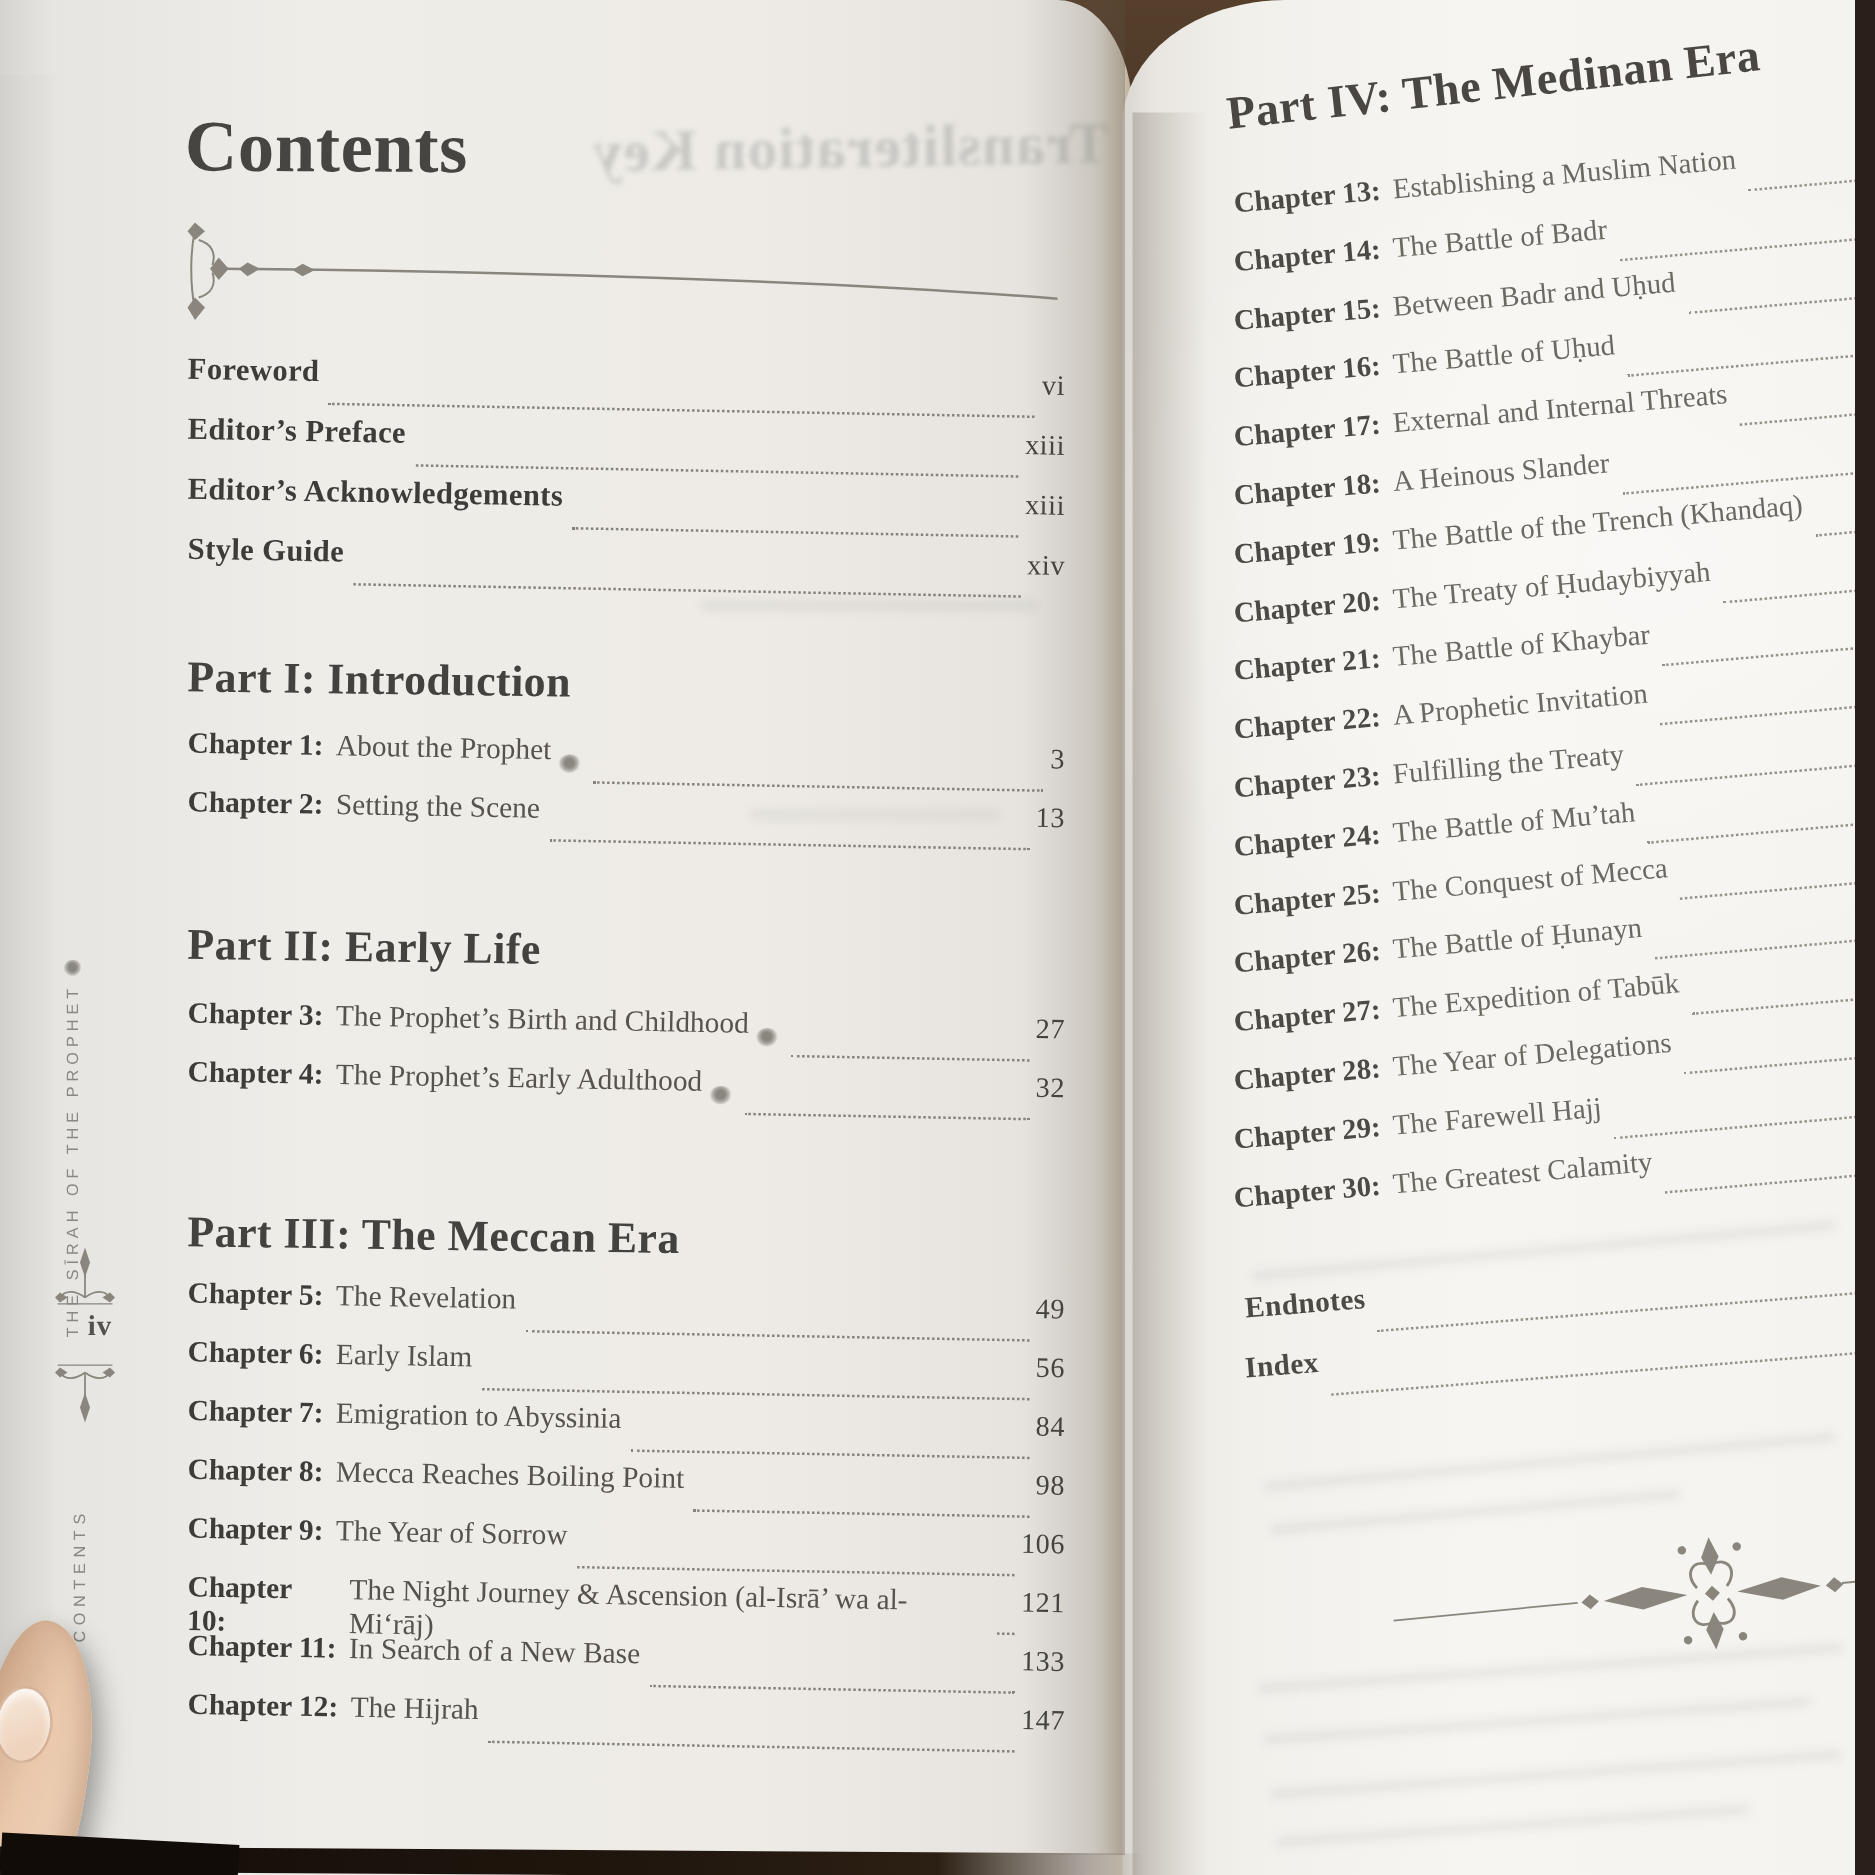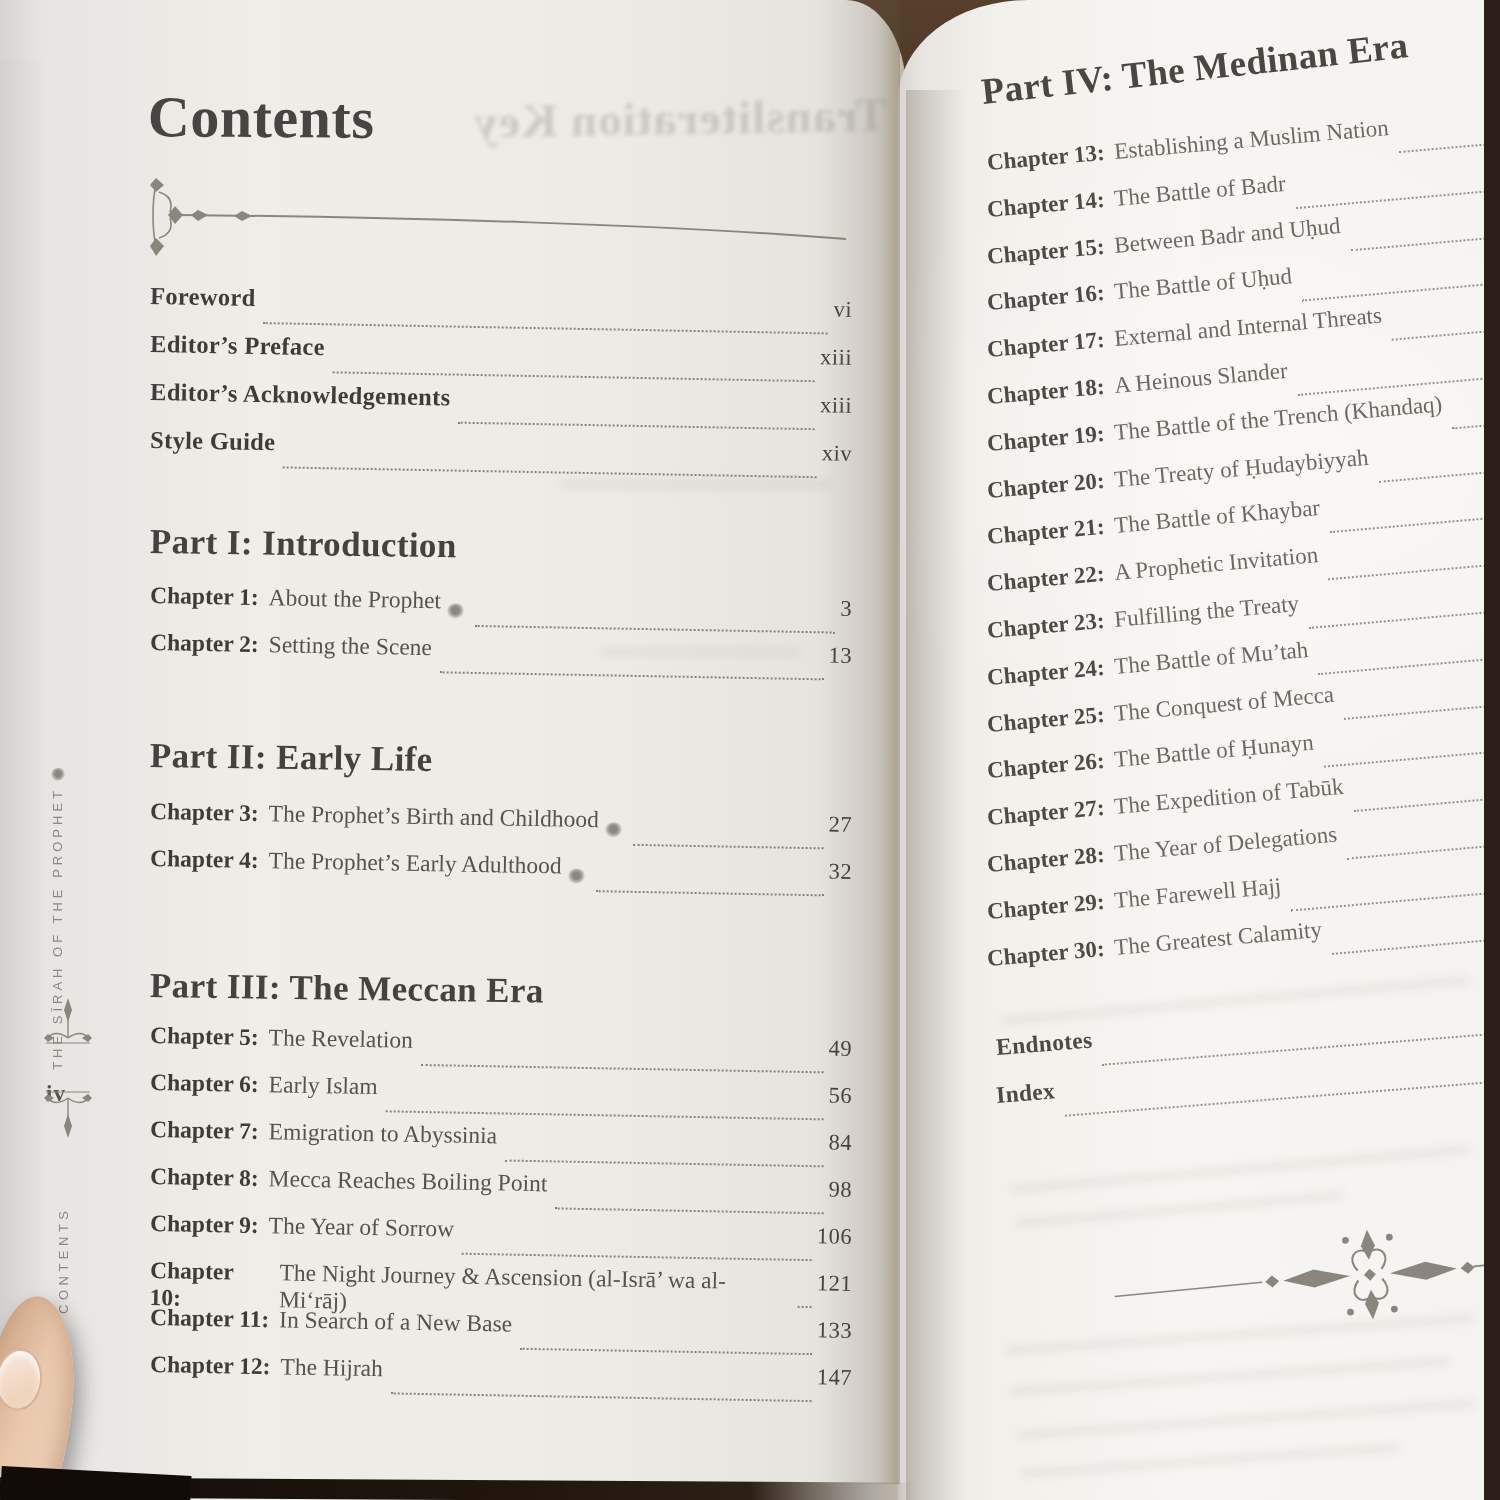--- a/index.html
+++ b/index.html
@@ -65,21 +65,21 @@
   .rp-back{left:997px;top:1034px;width:562px;}
   .rp-back .row{height:48px;font-size:23.5px;transform:rotate(-4.5deg);transform-origin:left center;}
   .rp-back .fm-lbl{color:#4d4a45;}
   .rp-back .leader{border-bottom:2.3px dotted #96928a;}
   #rp-ornament{left:1112px;top:1222px;transform:rotate(-4deg);}
   
   .vtext{writing-mode:vertical-rl;transform:rotate(180deg);font-family:"Liberation Sans","DejaVu Sans",sans-serif;
     color:#8b8883;white-space:nowrap;}
   #spine-title{left:50px;top:768px;height:232px;font-size:13px;letter-spacing:4px;display:flex;flex-direction:column;align-items:center;}
   #spine-title .pbuh{margin:0 0 6px 0;width:14px;height:13px;}
-  #folio{left:46px;top:1081px;width:44px;text-align:left;font-size:23px;font-weight:bold;color:#55524d;letter-spacing:1px;}
+  #folio{left:46px;top:1048px;width:44px;text-align:right;font-size:23px;font-weight:bold;color:#55524d;letter-spacing:1px;}
   #spine-section{left:56px;top:1146px;height:168px;font-size:13px;letter-spacing:4.5px;}
   .spine-orn{position:absolute;}
   
   #thumb{position:absolute;left:-16px;top:1296px;width:86px;height:250px;transform:rotate(7deg);
     background:linear-gradient(105deg,#c59c7e,#e9c7ab 45%,#f1d8c0);
     border-radius:46% 54% 42% 58% / 38% 44% 54% 56%;
     box-shadow:inset -8px -12px 20px rgba(120,70,40,.28),8px 10px 22px rgba(0,0,0,.35);}
   #thumb .nail{position:absolute;left:7px;top:54px;width:42px;height:58px;
     background:linear-gradient(150deg,#f7e9db,#eed3bd 75%);border-radius:50%;
     border:2px solid rgba(190,148,118,.55);box-shadow:inset 0 5px 7px rgba(255,255,255,.75);}

